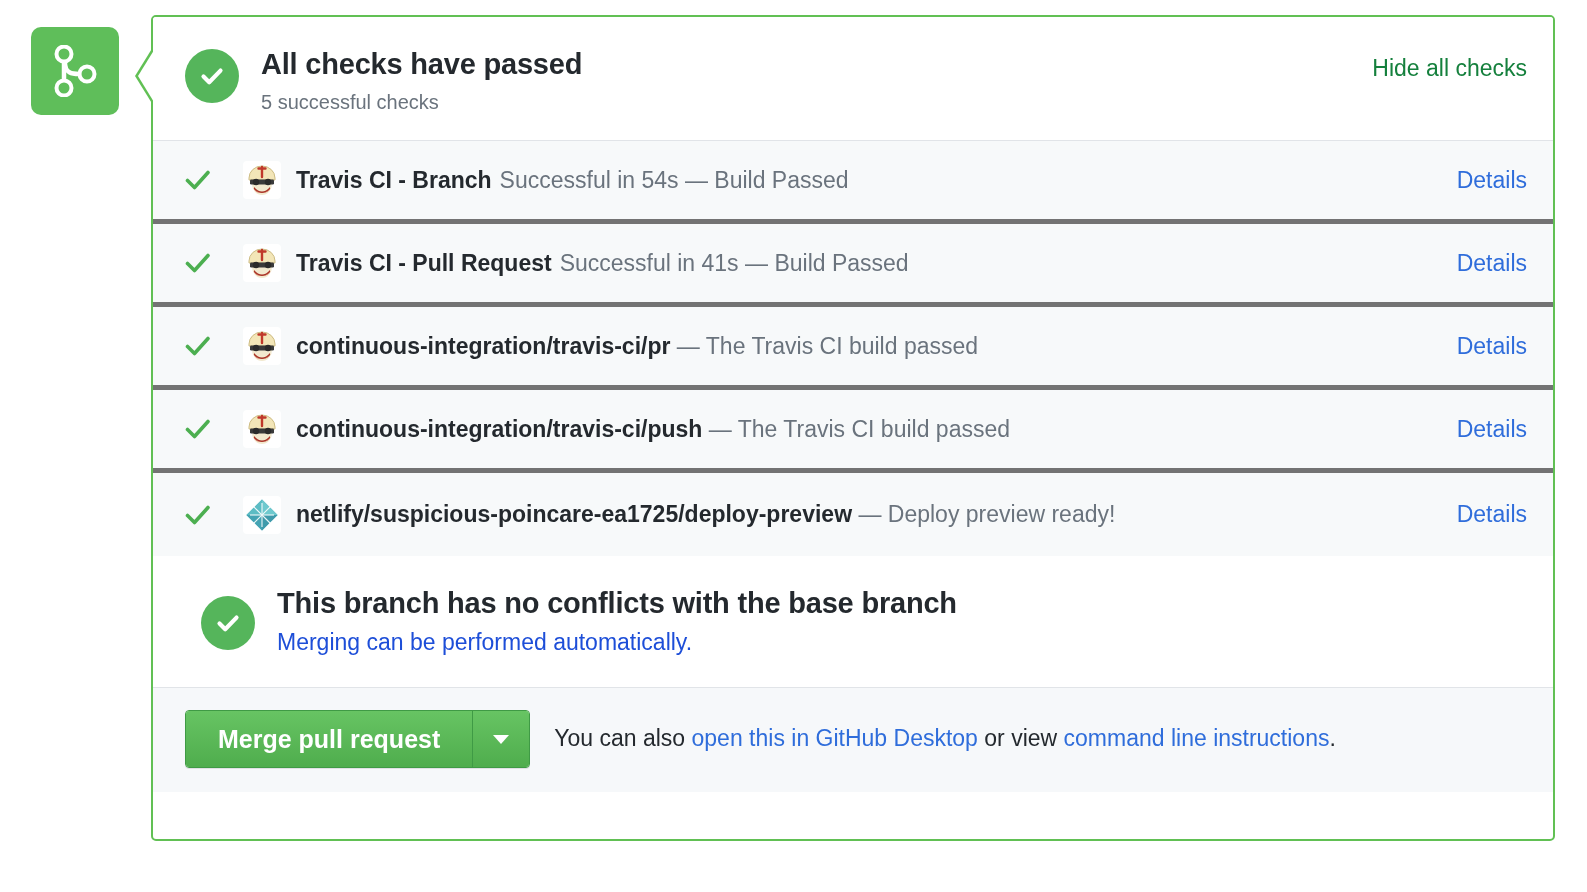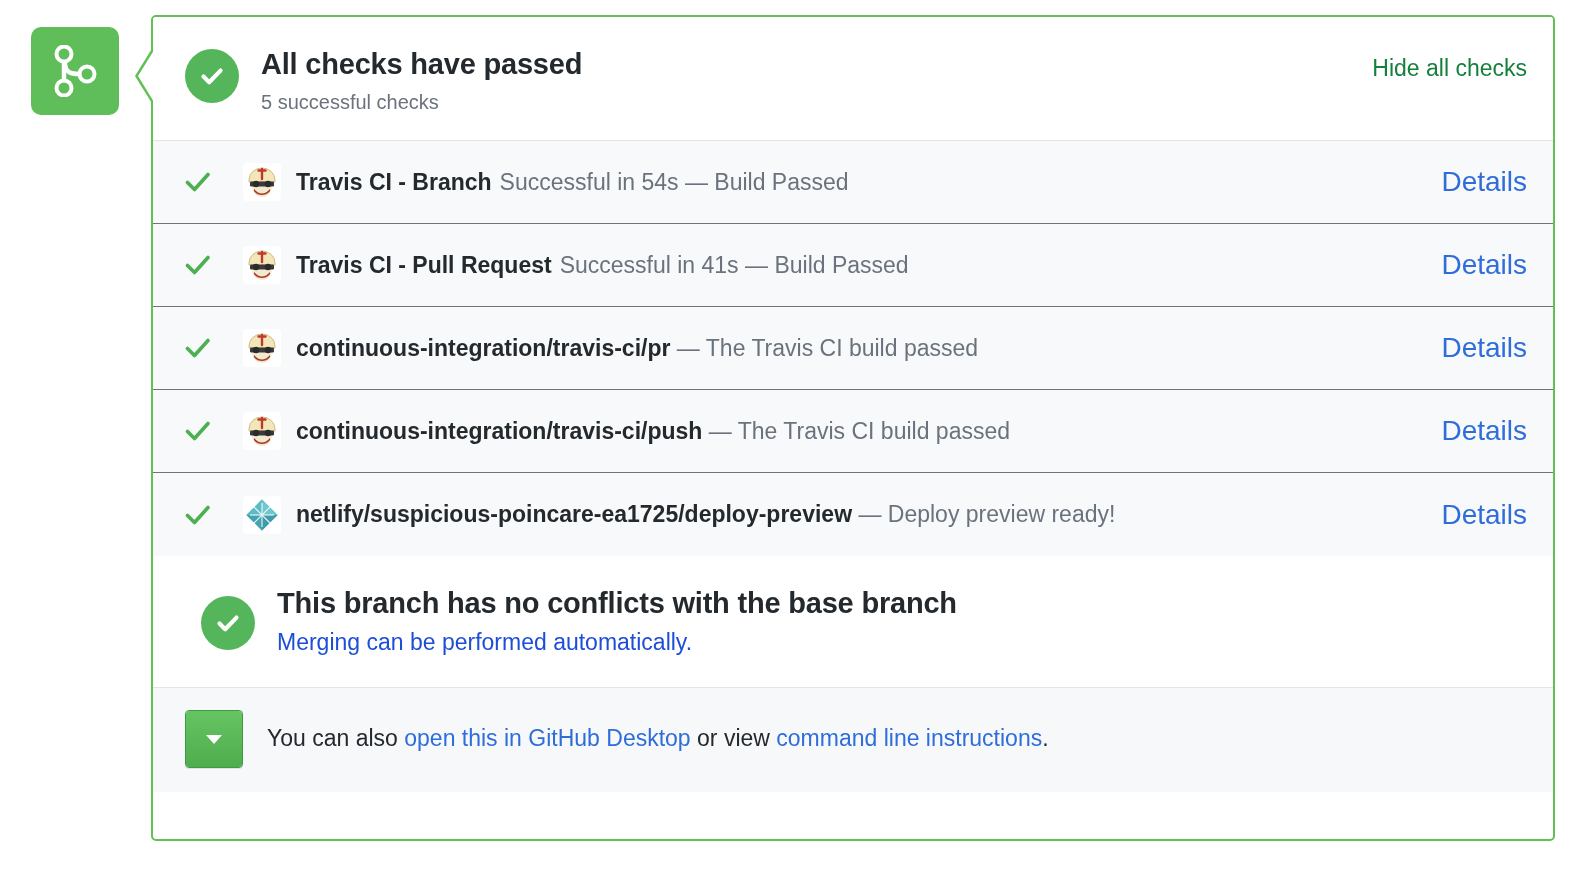--- a/index.html
+++ b/index.html
@@ -130,21 +130,21 @@
   
   .checks-list {
     border-top: 1px solid #e1e4e8;
     background: #f6f8fa;
   }
   .check-row {
     display: flex;
     align-items: center;
     height: 83px;
     padding: 0 26px 0 32px;
-    border-bottom: 1px solid #737373;
+    border-bottom: 5px solid #737373;
     box-sizing: border-box;
     background: #f7f9fa;
   }
   .check-row:last-child { border-bottom: none; }
 
   .check-tick {
     flex: 0 0 auto;
     width: 32px;
     display: flex;
     align-items: center;
@@ -182,21 +182,21 @@
     color: #24292e;
   }
   .check-desc {
     color: #6a737d;
     font-weight: normal;
   }
   .check-desc.spaced { margin-left: 8px; }
 
   .check-details {
     flex: 0 0 auto;
-    font-size: 28px;
+    font-size: 23px;
     color: #2f6ddb;
     cursor: pointer;
     margin-left: 20px;
     white-space: nowrap;
   }
 
   
   .conflict-section {
     background: #fff;
     padding: 30px 26px 30px 48px;
@@ -459,20 +459,21 @@
         </svg>
       </div>
       <div class="conflict-text">
         <div class="conflict-title">This branch has no conflicts with the base branch</div>
         <div class="conflict-sub">Merging can be performed automatically.</div>
       </div>
     </div>
 
     <div class="panel-footer">
       <div class="merge-btn-group">
+        <div class="merge-btn">Merge pull request</div>
         <div class="merge-caret">
           <span class="caret-glyph"></span>
         </div>
       </div>
       <div class="footer-note">
         <span>You can also </span><a>open this in GitHub Desktop</a><span> or view </span><a>command line instructions</a><span>.</span>
       </div>
     </div>
 
   </div>

